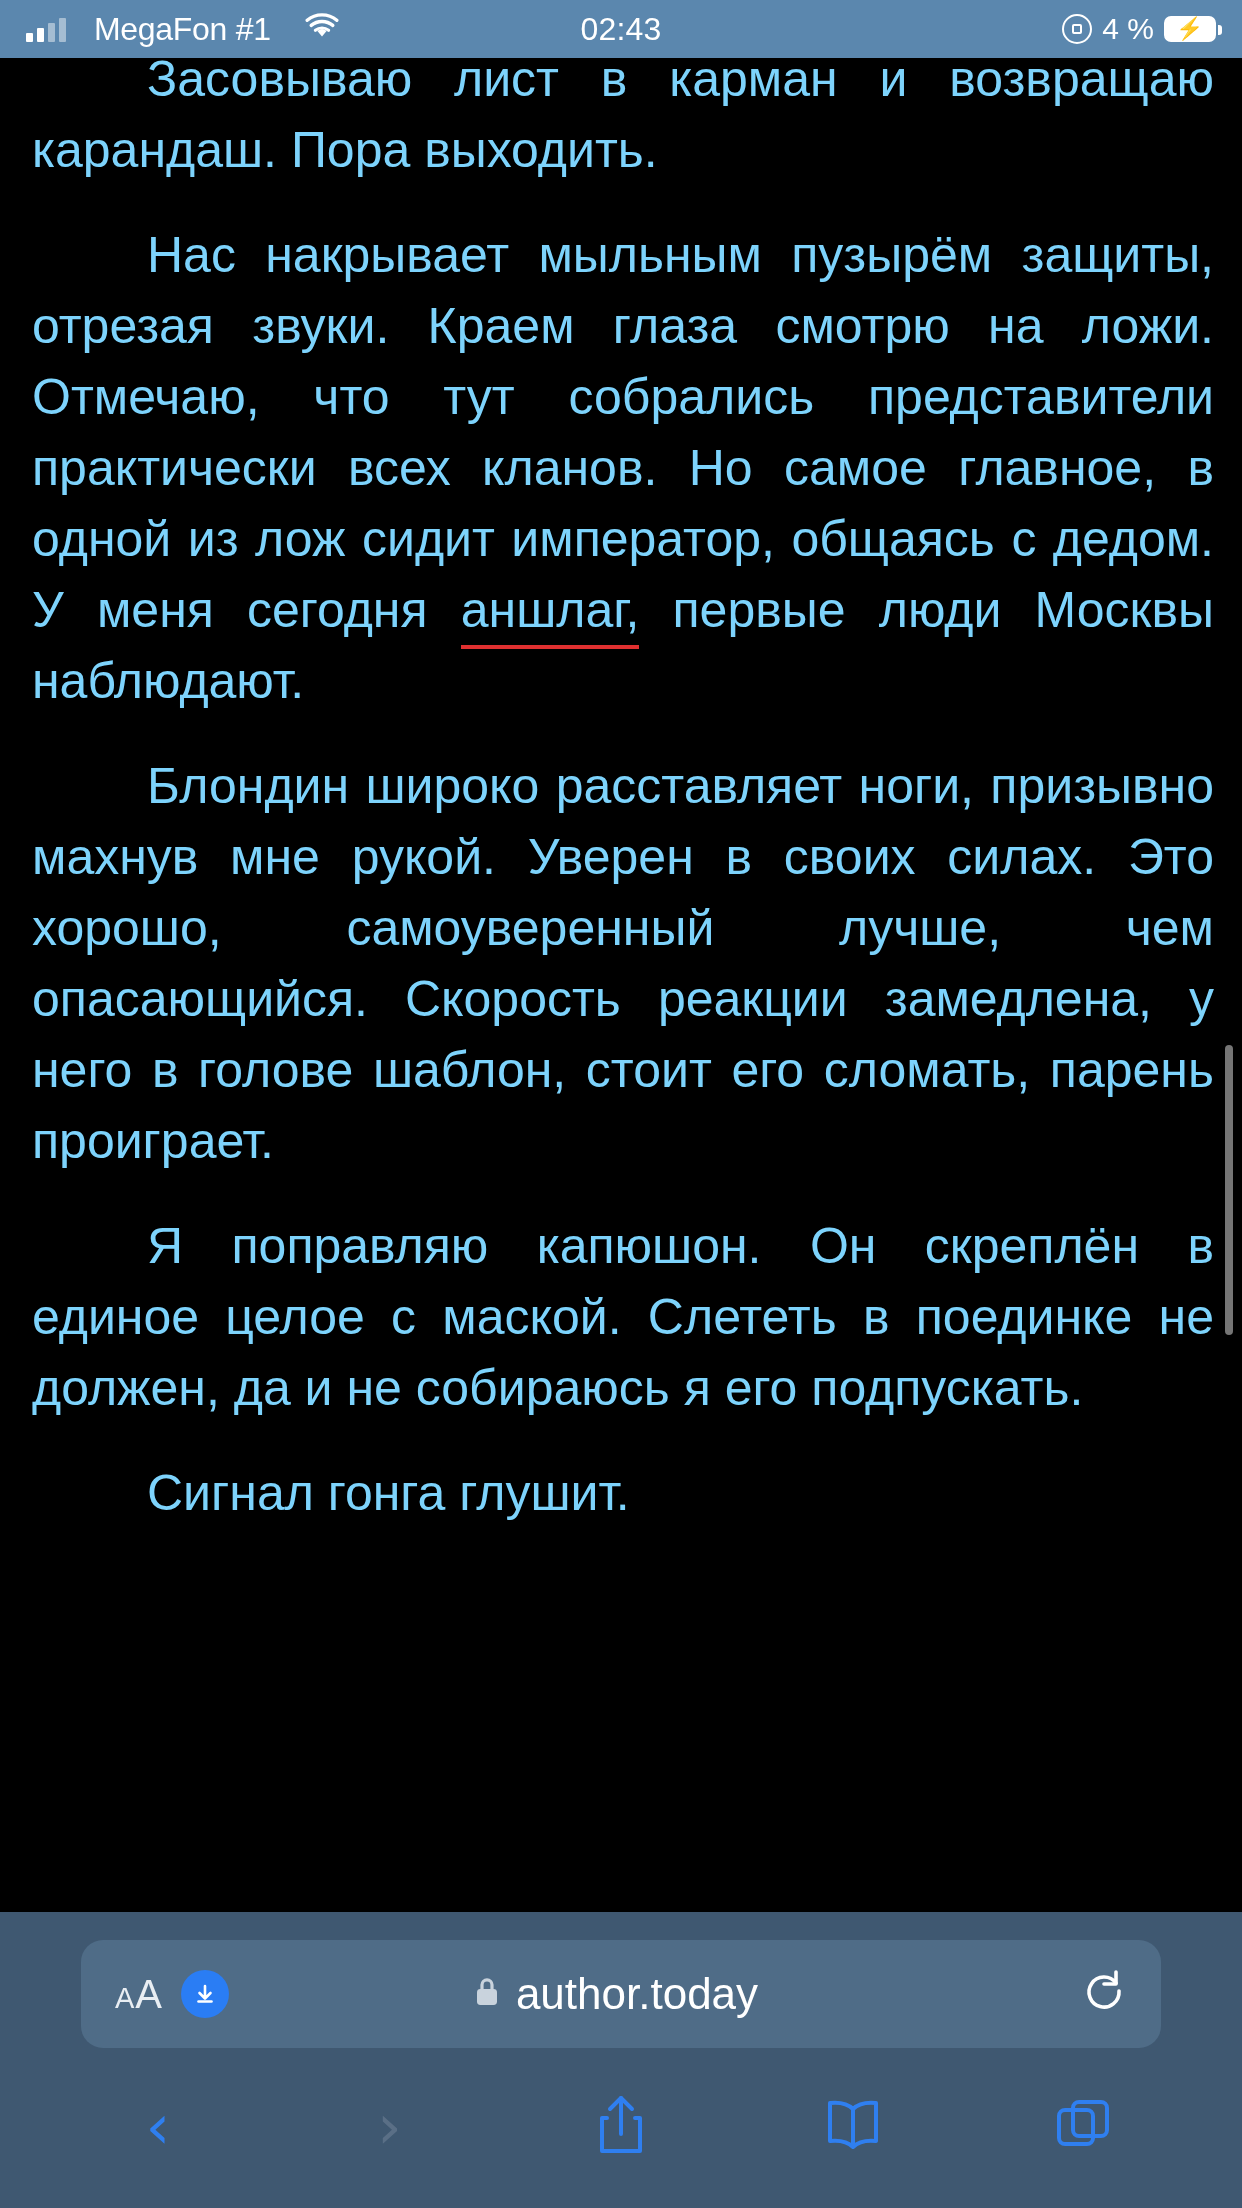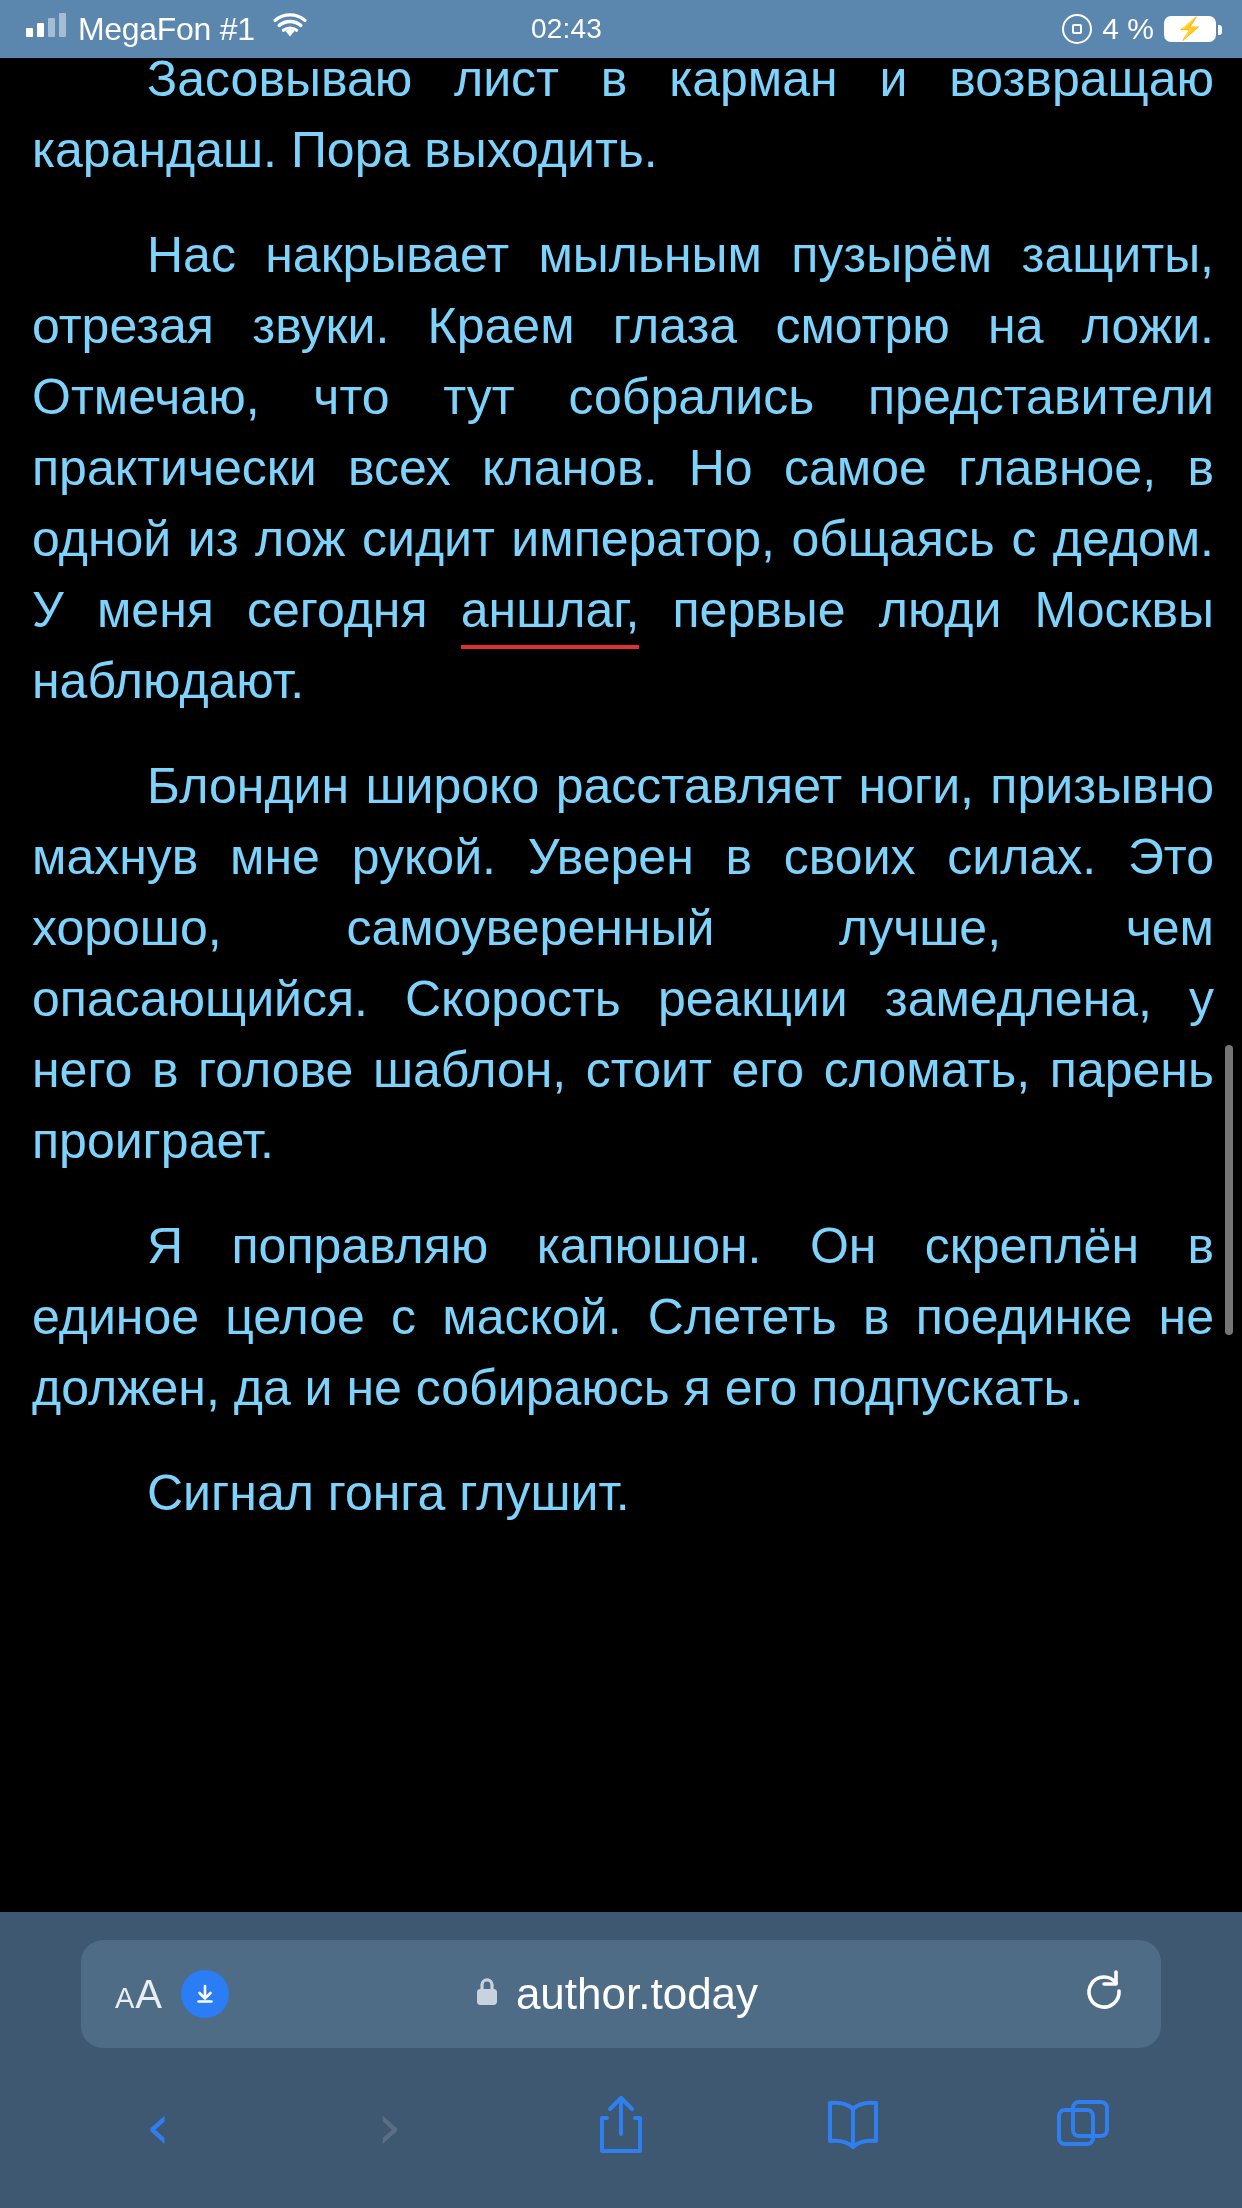--- a/index.html
+++ b/index.html
@@ -24,23 +24,23 @@
     background: #5b87ae;
     display: flex;
     align-items: center;
     color: #ffffff;
     font-size: 31px;
     box-sizing: border-box;
     padding: 0 26px;
   }
   .status-left {
     display: flex;
-    align-items: flex-start;
+    align-items: center;
     flex: 1 1 0;
-    gap: 12px;
+    gap: 28px;
   }
   .signal {
     display: flex;
     align-items: flex-end;
     gap: 4px;
     height: 26px;
   }
   .signal i {
     display: block;
     width: 7px;
@@ -52,23 +52,23 @@
   .signal i:nth-child(3) { height: 19px; opacity: .45; }
   .signal i:nth-child(4) { height: 24px; opacity: .45; }
   .carrier {
     font-size: 32px;
     letter-spacing: -0.3px;
     white-space: nowrap;
   }
   .wifi-icon { margin-left: 6px; display:block; }
   .status-center {
     flex: 0 0 auto;
-    font-size: 28px;
+    font-size: 32px;
     letter-spacing: 0.2px;
-    text-align: left;
+    text-align: center;
     min-width: 180px;
   }
   .status-right {
     flex: 1 1 0;
     display: flex;
     align-items: center;
     justify-content: flex-end;
     gap: 10px;
     font-size: 30px;
   }

